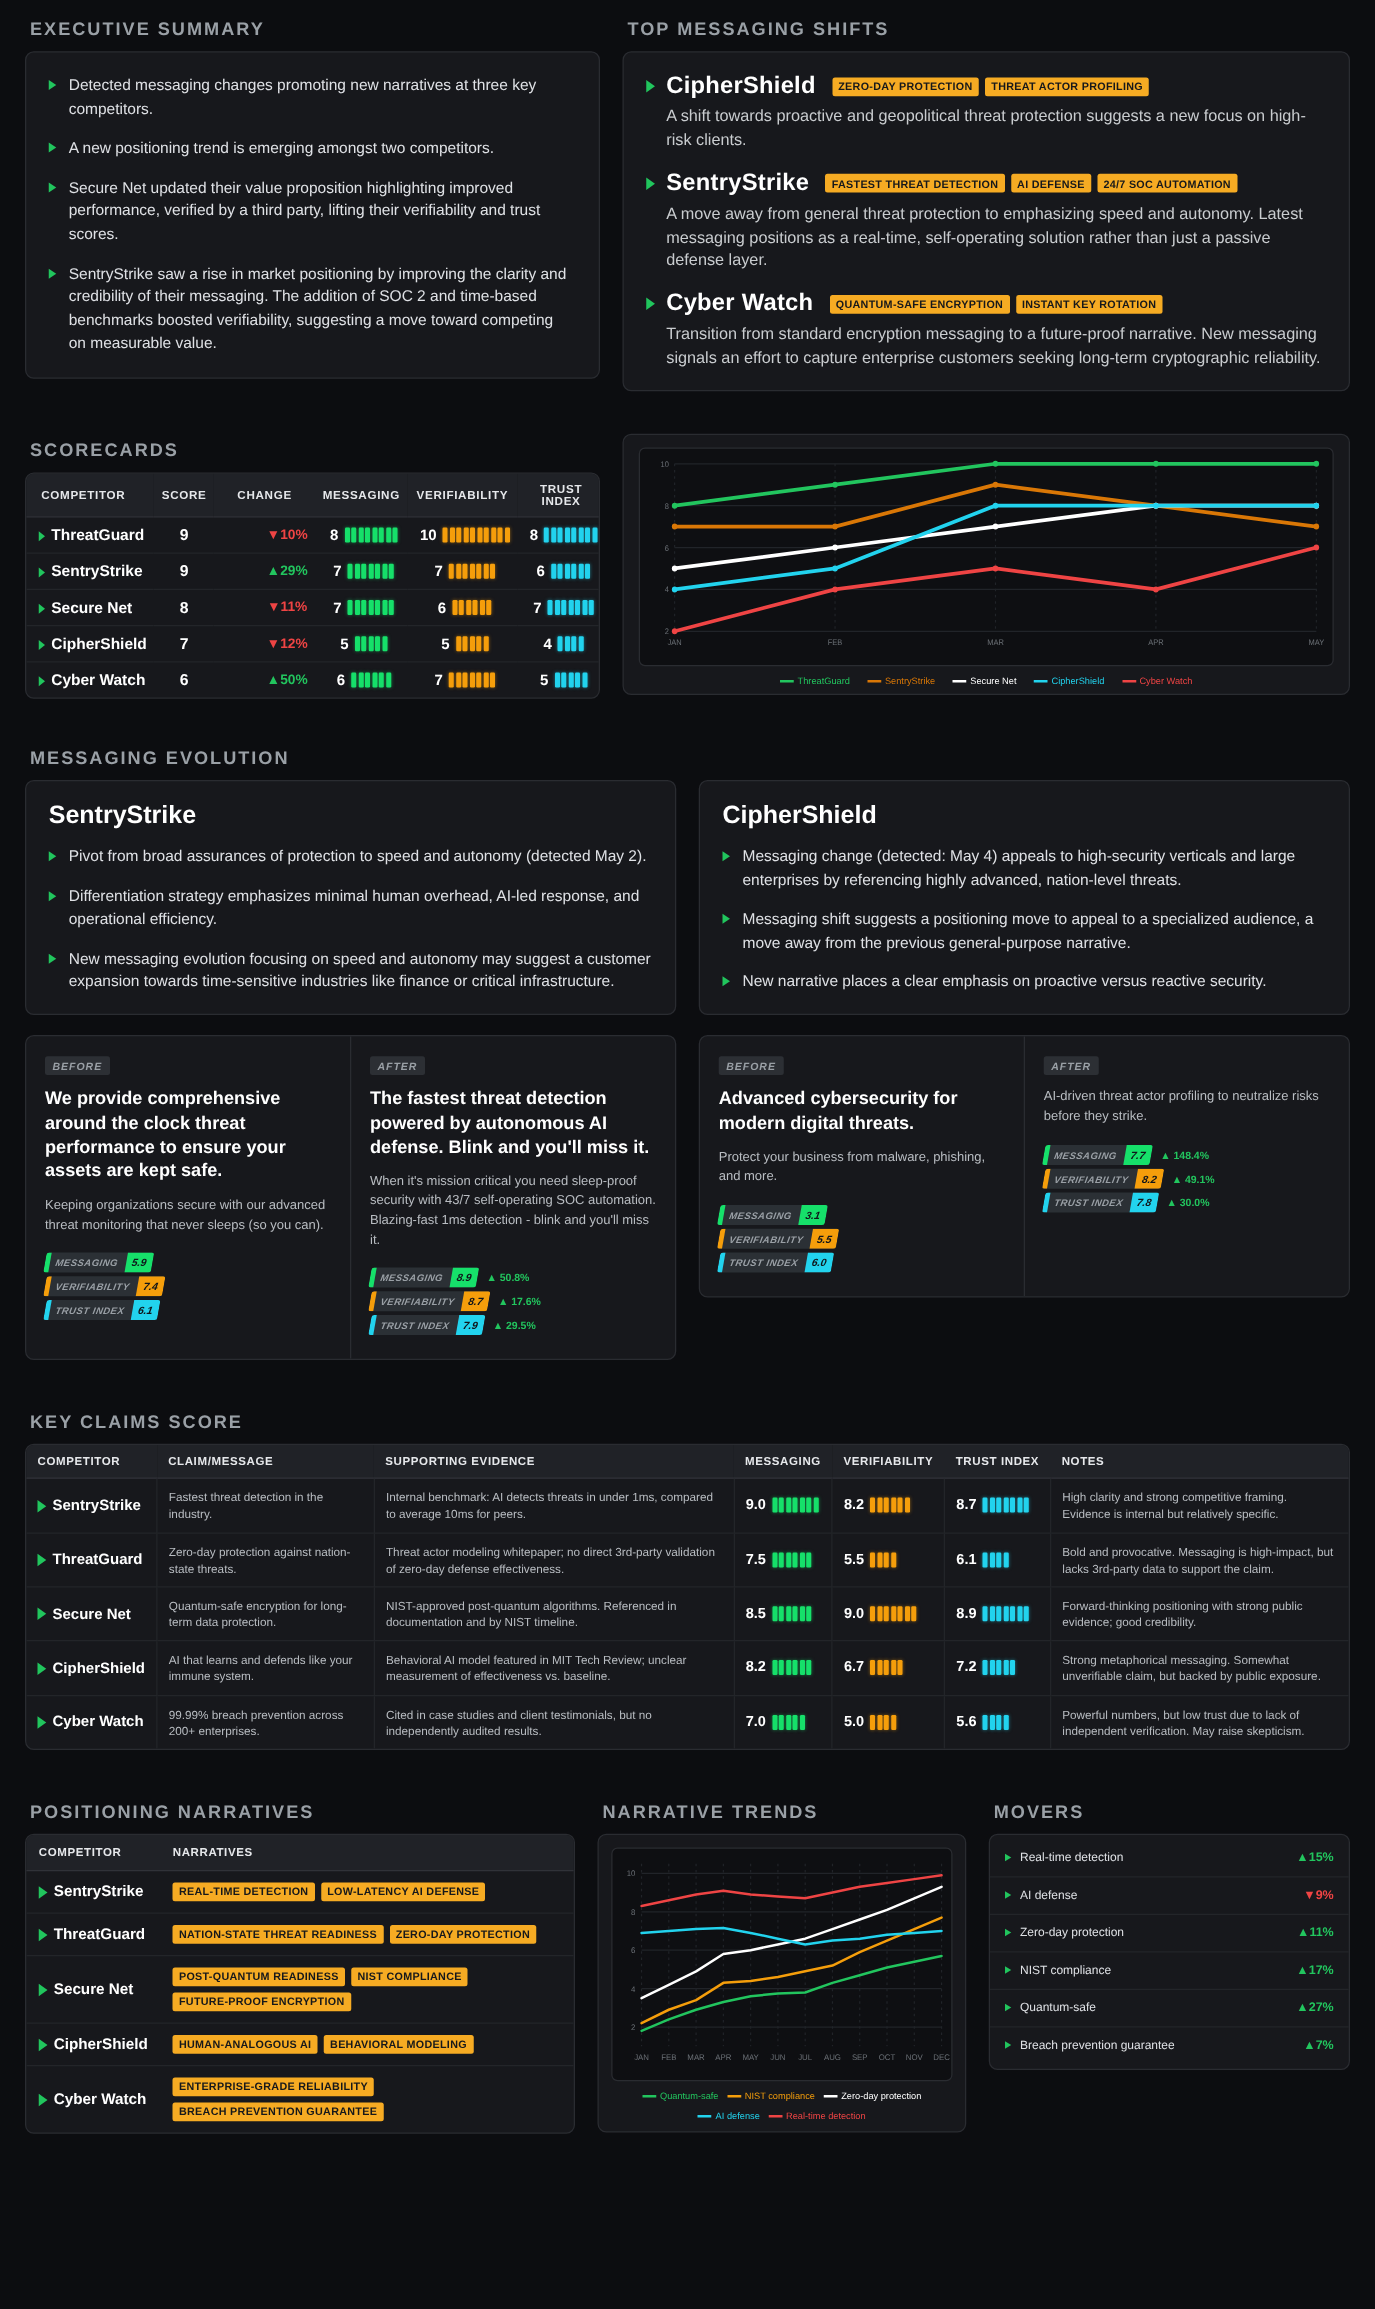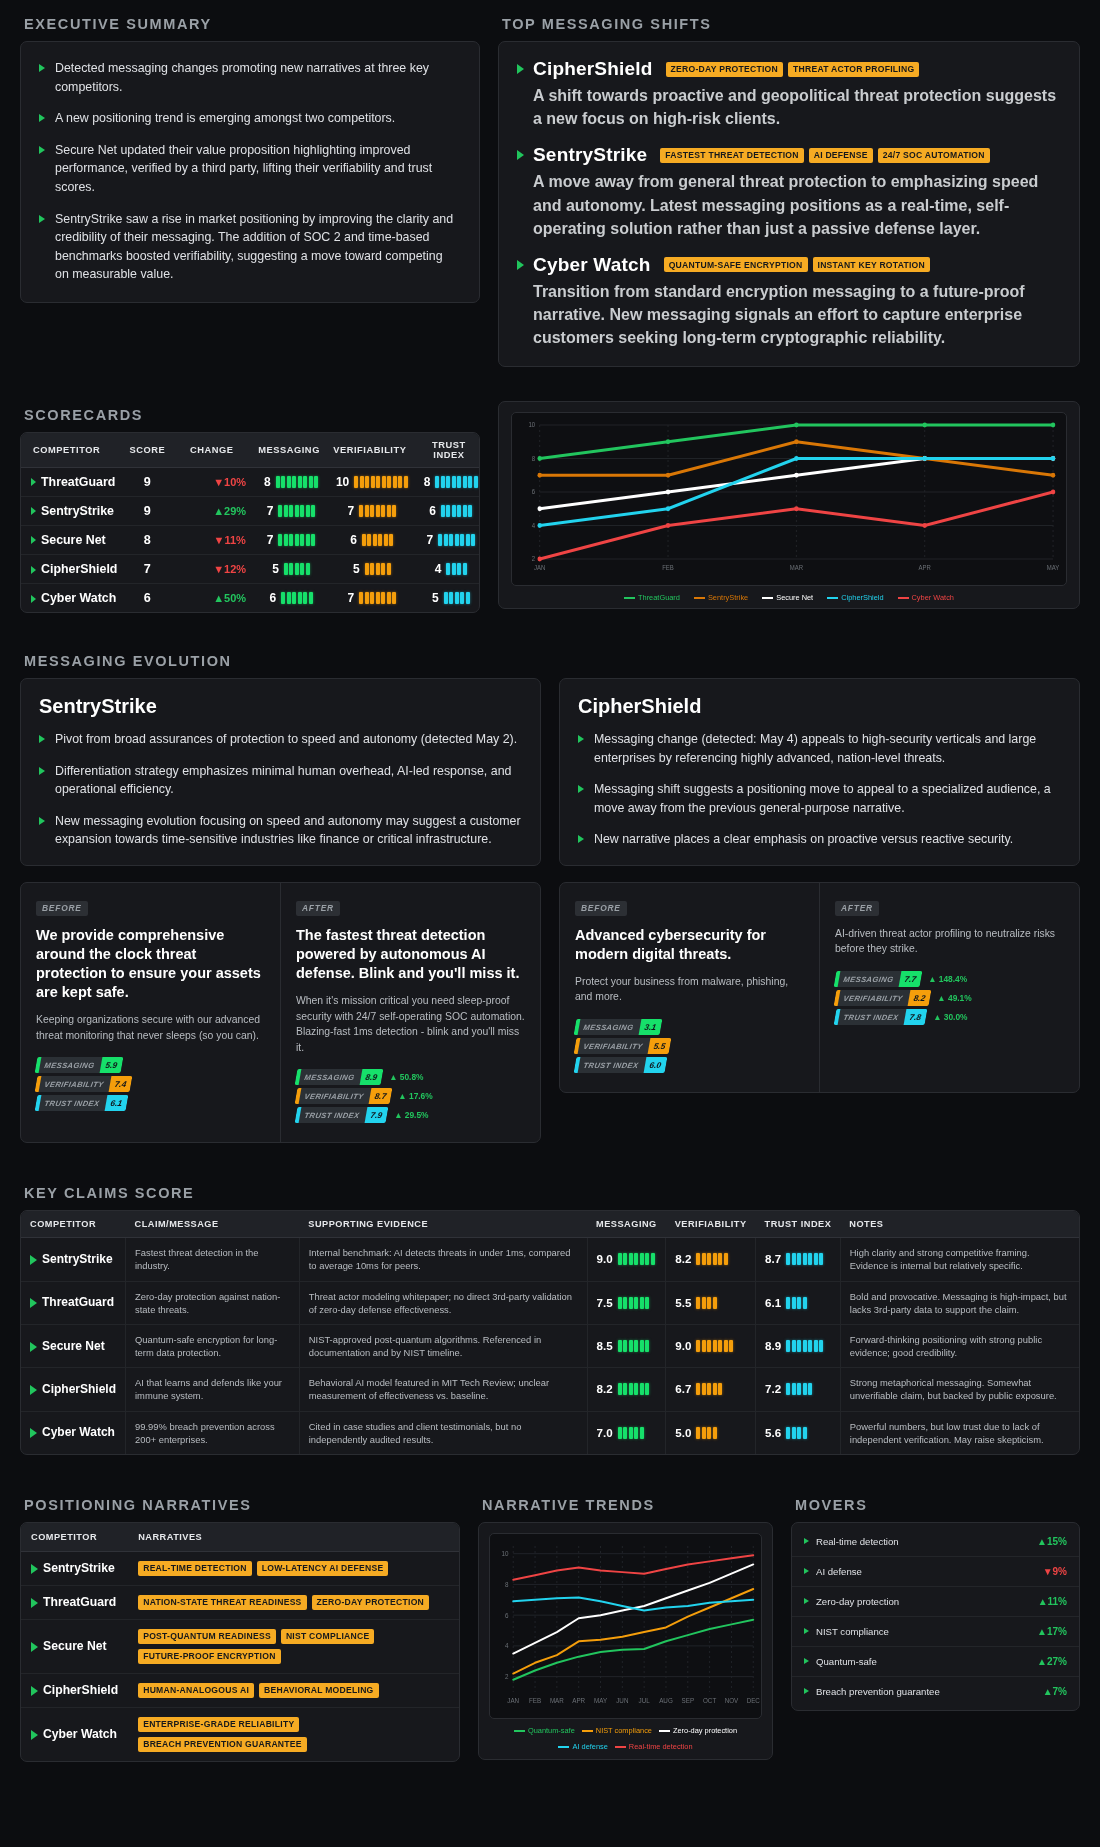--- a/index.html
+++ b/index.html
@@ -42,21 +42,21 @@
   .shift { margin-bottom:14px; }
   .shift:last-child { margin-bottom:0; }
   .shift-head { display:flex; align-items:center; gap:9px; margin-bottom:4px; }
   .tri { width:0;height:0;border-left:7px solid #21c55d;border-top:5px solid transparent;border-bottom:5px solid transparent; }
   .shift-name { font-size:19px; font-weight:700; color:#fff; letter-spacing:.2px; }
   .chips { display:flex; gap:5px; flex-wrap:wrap; margin-left:4px; }
   .chip {
     background:#f6ab23; color:#16181b; font-size:8.6px; font-weight:700;
     letter-spacing:.25px; padding:2.5px 5px; border-radius:2px; white-space:nowrap;
   }
-  .shift-desc { font-size:16px; line-height:1.45; color:#c9cccf; padding-left:16px; max-width:640px;font-weight:bold; }
+  .shift-desc { font-size:13px; line-height:1.45; color:#c9cccf; padding-left:16px; max-width:640px; }
   .shifts-box { padding:16px 18px 16px 18px; }
 
   
   table { border-collapse:collapse; width:100%; }
   .sc-table { font-size:11px; }
   .sc-table th {
     background:#202227; color:#e6e8eb; font-size:9.3px; font-weight:700;
     letter-spacing:.55px; padding:7px 6px; text-align:center; border-bottom:1px solid #303238;
   }
   .sc-table th.left { text-align:left; padding-left:12px; }
@@ -438,21 +438,21 @@
         <div style="flex: 1 1 0%;">
           <div class="panel evo-card">
             <div class="evo-name">SentryStrike</div>
             <ul class="bullets">
               <li>Pivot from broad assurances of protection to speed and autonomy (detected May 2).</li>
               <li>Differentiation strategy emphasizes minimal human overhead, AI-led response, and operational efficiency.</li>
               <li>New messaging evolution focusing on speed and autonomy may suggest a customer expansion towards time-sensitive industries like finance or critical infrastructure.</li>
             </ul>
           </div>
           <div class="ba" style="margin-top:16px;">
-            <div><span class="tag">BEFORE</span><h4>We provide comprehensive around the clock threat protection  to ensure your assets are kept safe.</h4><p>Keeping organizations secure with our advanced threat monitoring that never sleeps (so you can).</p><div class="pills">
+            <div><span class="tag">BEFORE</span><h4>We provide comprehensive around the clock threat performance  to ensure your assets are kept safe.</h4><p>Keeping organizations secure with our advanced threat monitoring that never sleeps (so you can).</p><div class="pills">
                 <div class="pill">
                   <span class="pill-body">
                     <span class="pill-bar" style="background:#16e06a"></span>
                     <span class="pill-label">MESSAGING</span>
                     <span class="pill-val" style="background:#16e06a">5.9</span>
                   </span>
                 </div>
                 <div class="pill">
                   <span class="pill-body">
                     <span class="pill-bar" style="background:#f59e0b"></span>
@@ -461,21 +461,21 @@
                   </span>
                 </div>
                 <div class="pill">
                   <span class="pill-body">
                     <span class="pill-bar" style="background:#22d3ee"></span>
                     <span class="pill-label">TRUST INDEX</span>
                     <span class="pill-val" style="background:#22d3ee">6.1</span>
                   </span>
                 </div>
               </div></div>
-            <div><span class="tag">AFTER</span><h4>The fastest threat detection powered by autonomous AI defense. Blink and you'll miss it.</h4><p>When it's mission critical you need sleep-proof security with 24/7 self-operating SOC automation. Blazing-fast 1ms detection - blink and you'll miss it.</p><div class="pills">
+            <div><span class="tag">AFTER</span><h4>The fastest threat detection powered by autonomous AI defense. Blink and you'll miss it.</h4><p>When it's mission critical you need sleep-proof security with 43/7 self-operating SOC automation. Blazing-fast 1ms detection - blink and you'll miss it.</p><div class="pills">
                 <div class="pill">
                   <span class="pill-body">
                     <span class="pill-bar" style="background:#16e06a"></span>
                     <span class="pill-label">MESSAGING</span>
                     <span class="pill-val" style="background:#16e06a">8.9</span>
                   </span>
                   <span class="pill-delta">▲ 50.8%</span>
                 </div>
                 <div class="pill">
                   <span class="pill-body">

